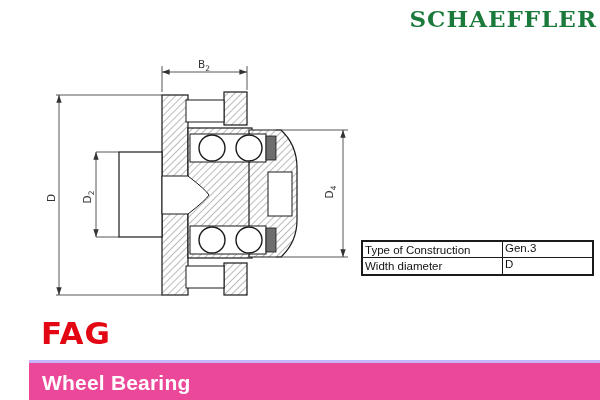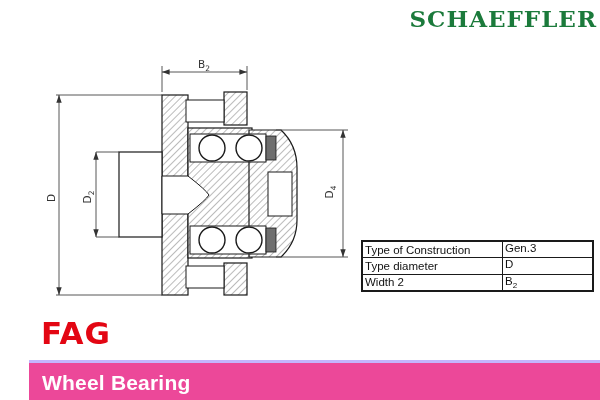--- a/index.html
+++ b/index.html
@@ -114,26 +114,22 @@
     <text transform="rotate(-90 289 142)" x="289" y="142" text-anchor="middle" font-size="10.5"><tspan>D</tspan><tspan dy="2.5" font-size="7.5">4</tspan></text>
   </svg>
 
   <table class="spec">
     <tbody>
       <tr>
         <td class="c1">Type of Construction</td>
         <td><span>Gen.3</span><sub></sub></td>
       </tr>
       <tr>
-        <td class="c1">Type diameter</td>
+        <td class="c1">Width diameter</td>
         <td><span>D</span><sub></sub></td>
-      </tr>
-      <tr>
-        <td class="c1">Width 2</td>
-        <td><span>B</span><sub>2</sub></td>
       </tr>
     </tbody>
   </table>
 
   <div class="fag">FAG</div>
 
   <div class="footer-bar">
     <div class="title">Wheel Bearing</div>
   </div>
 

